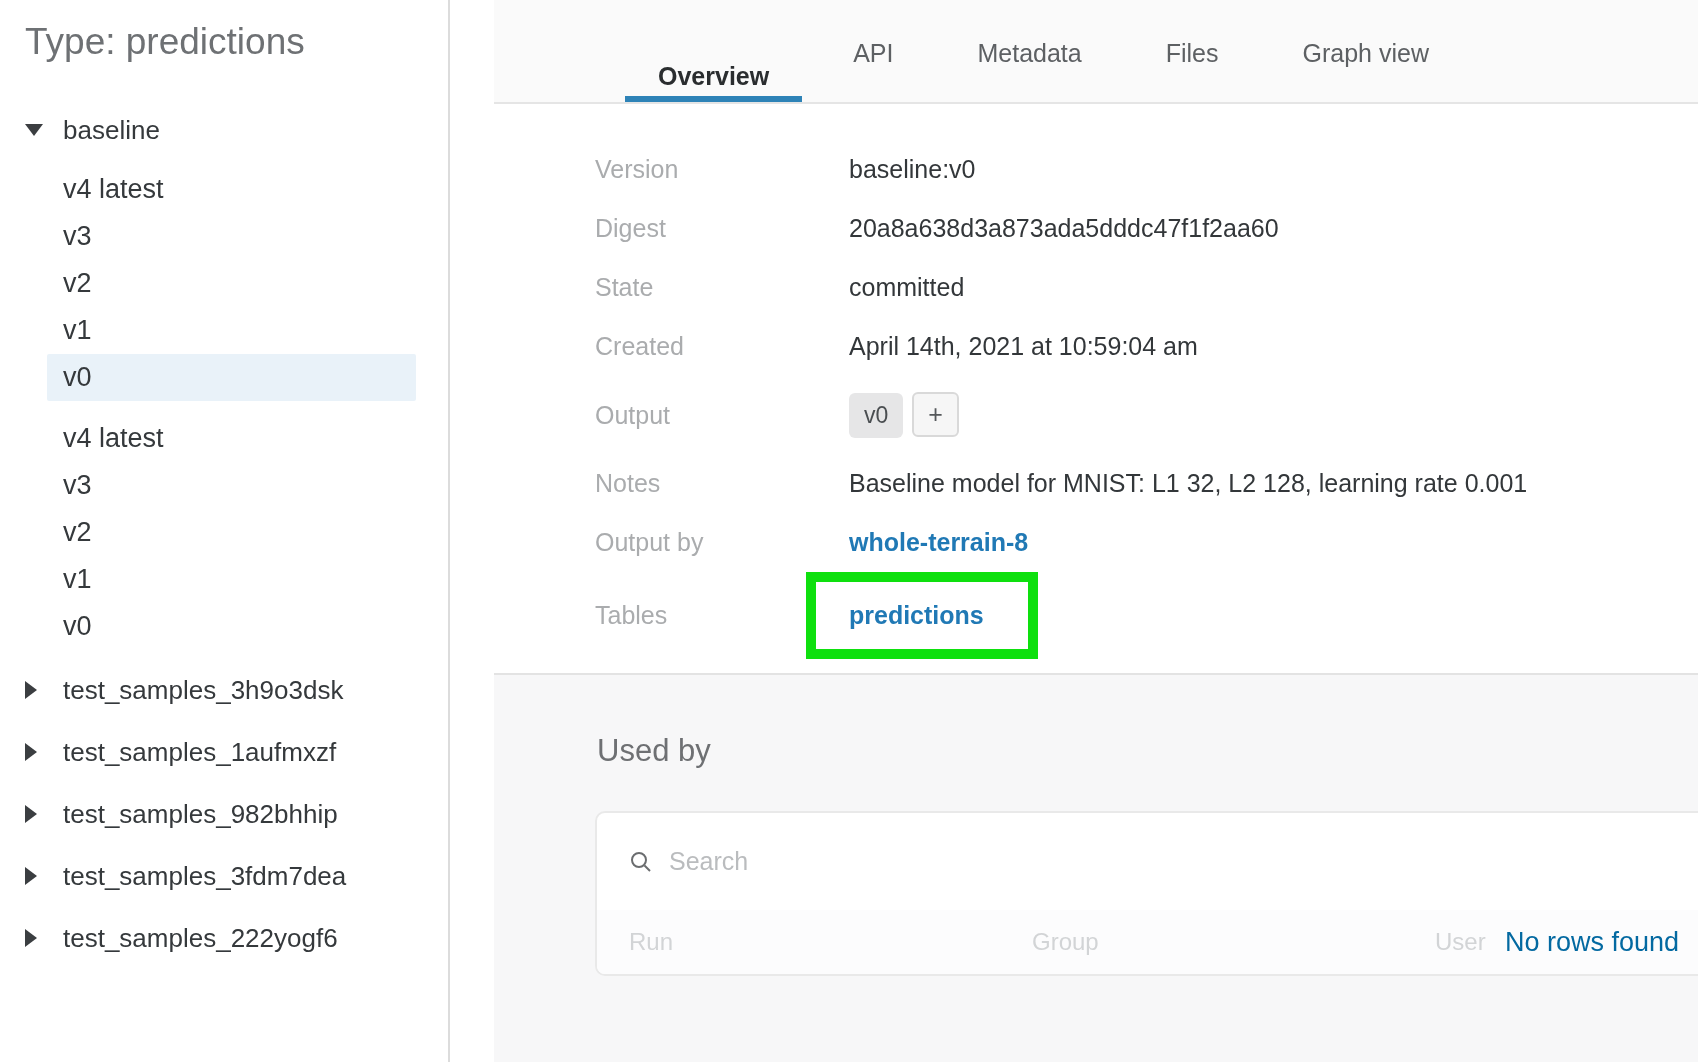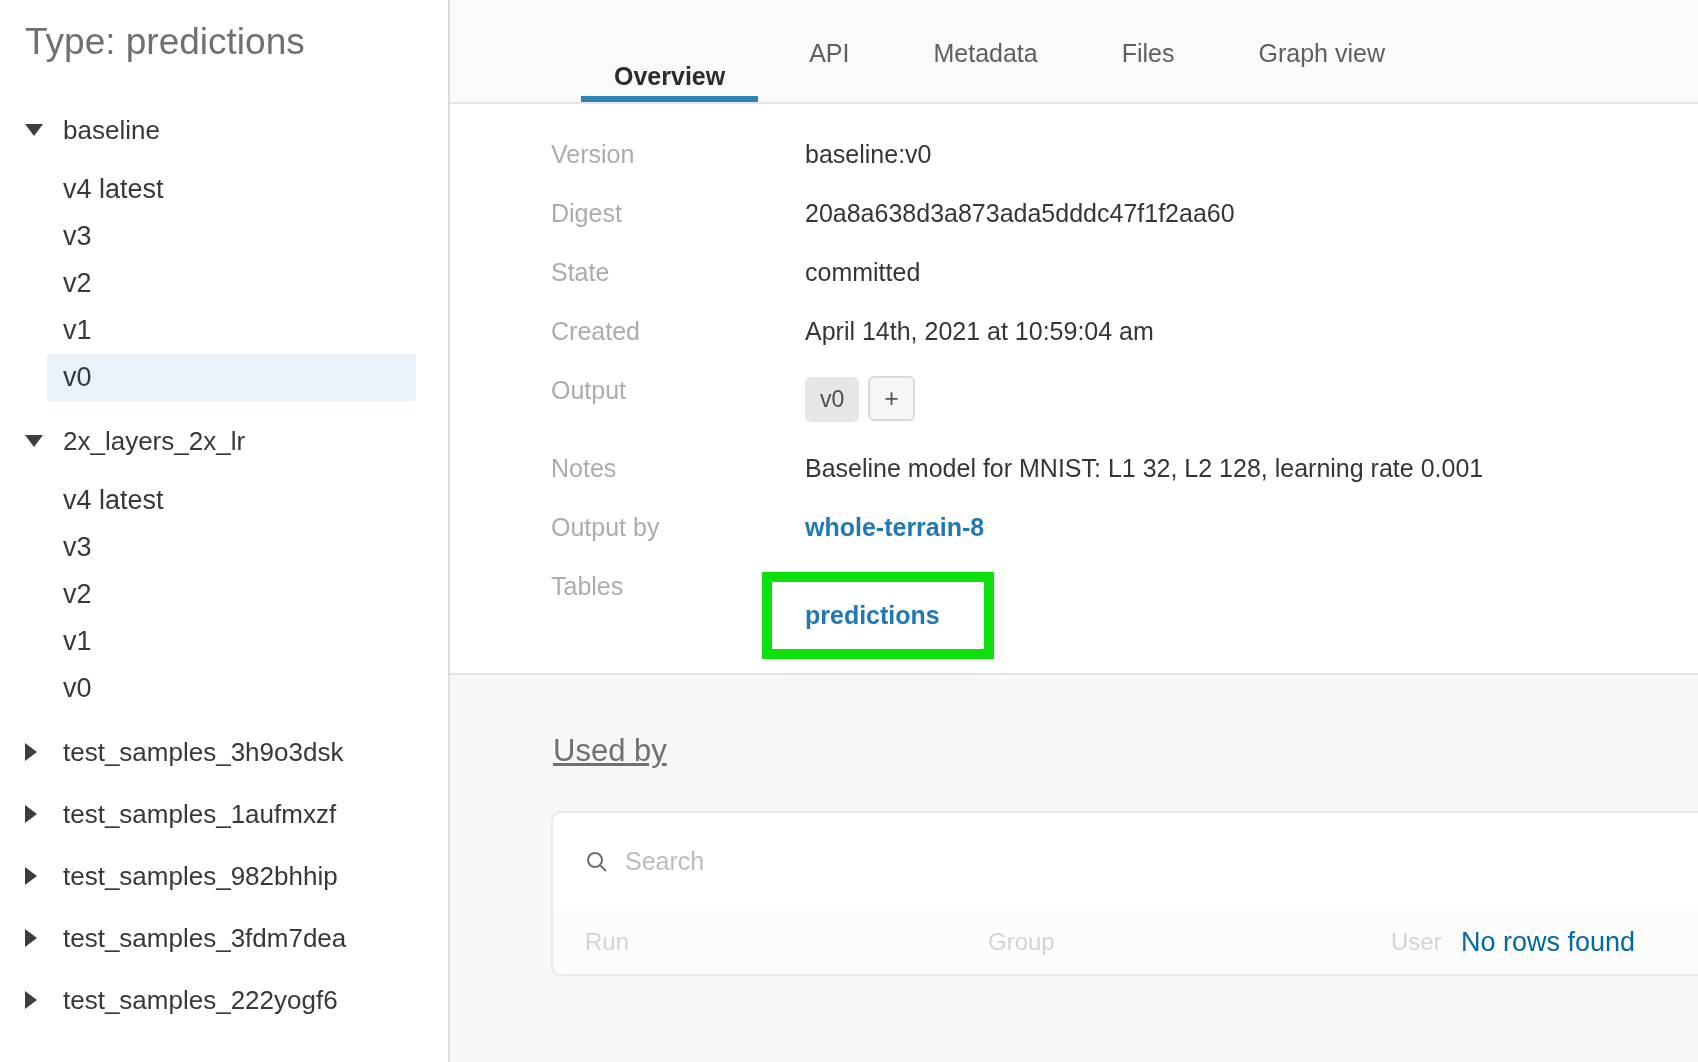--- a/index.html
+++ b/index.html
@@ -2,21 +2,21 @@
 <html style="--accent: #2e83b7; --link: #2079b5; --hl-green: #0ee00e; --selected-row: #e9f2f9;"><head>
 <meta charset="utf-8">
 <style>
   * { box-sizing: border-box; }
   html,body { margin:0; padding:0; }
   body {
     width:1698px; height:1062px; overflow:hidden;
     font-family:"Liberation Sans", sans-serif;
     background:#ffffff; color:#33373a;
   }
-  .app { display:flex; width:1698px; height:1062px; }
+  .app { display:flex; width:1698px; height:1062px;gap:44px; }
 
   
   .sidebar {
     width:450px; flex:0 0 450px; height:100%;
     border-right:2px solid #dcdcdc;
     background:#fff; padding:20px 0 0 25px; overflow:hidden;
   }
   .sidebar-title { font-size:37px; color:#6e7174; line-height:44px; }
   .tree { margin-top:44px; }
   .tree-group {
@@ -48,21 +48,21 @@
     display:flex; padding-left:131px;
   }
   .tab {
     display:flex; align-items:center; padding:10px 33px 0 33px; margin-right:18px;
     font-size:25px; color:#5d6063; border-bottom:6px solid transparent;
     cursor:pointer; white-space:nowrap;
   }
   .tab.active { color:#2a2d2f; font-weight:600; border-bottom-color:var(--accent,#2e83b7);margin-top:46px; }
 
   .content { background:#fff; padding:36px 40px 14px 101px; }
-  .field-row { display:flex; min-height:59px; }
+  .field-row { display:flex; align-items:center; min-height:59px; }
   .field-row.tall { min-height:78px; }
   .field-label { width:254px; flex:0 0 254px; font-size:25px; color:#aaacae; }
   .field-value { font-size:25px; color:#33373a; white-space:nowrap; }
   a.link { color:var(--link,#2079b5); text-decoration:none; cursor:pointer;font-weight:bold; }
   .pill {
     display:inline-block; background:#e6e6e7; color:#4a4e51; font-size:23px;
     padding:9px 15px; border-radius:6px; margin-right:9px;
   }
   .pill-add {
     display:inline-block; background:#f6f6f6; border:2px solid #d9d9d9; color:#55585b;
@@ -71,21 +71,21 @@
   .green-box {
     display:inline-block; border:10px solid var(--hl-green,#0ee00e);
     margin-left:-43px; padding:19px 44px 19px 33px; background:#fff;
   }
 
   
   .used-by {
     flex:1 1 auto; background:#f7f7f8; border-top:2px solid #e3e3e3;
     padding:0 0 0 101px; overflow:hidden;
   }
-  .used-by-heading { margin:58px 0 0 2px; font-size:31px; font-weight:400; color:#6e7073;text-decoration:underline; }
+  .used-by-heading { margin:58px 0 0 2px; font-size:31px; font-weight:400; color:#6e7073; }
   .card {
     margin-top:42px; margin-right:-24px; height:165px;
     background:#fff; border:2px solid #e9e9e9; border-radius:10px;
     display:flex; flex-direction:column; overflow:hidden;
   }
   .search-row { flex:1 1 auto; display:flex; align-items:center; padding-left:32px; }
   .search-icon { flex:0 0 auto; width:24px; height:24px; }
   .search-input {
     border:none; outline:none; background:transparent;
     font-family:"Liberation Sans", sans-serif;
@@ -114,24 +114,20 @@
           <span class="caret down"></span>
           <span>baseline</span>
         </div>
         <div class="version-list">
           <div class="tree-version">v4 latest</div>
           <div class="tree-version">v3</div>
           <div class="tree-version">v2</div>
           <div class="tree-version">v1</div>
           <div class="tree-version selected">v0</div>
         </div>
-        <div class="tree-group">
-          <span class="caret down"></span>
-          <span>2x_layers_2x_lr</span>
-        </div>
         <div class="version-list">
           <div class="tree-version">v4 latest</div>
           <div class="tree-version">v3</div>
           <div class="tree-version">v2</div>
           <div class="tree-version">v1</div>
           <div class="tree-version">v0</div>
         </div>
         <div class="tree-group">
           <span class="caret right"></span>
           <span>test_samples_3h9o3dsk</span>

